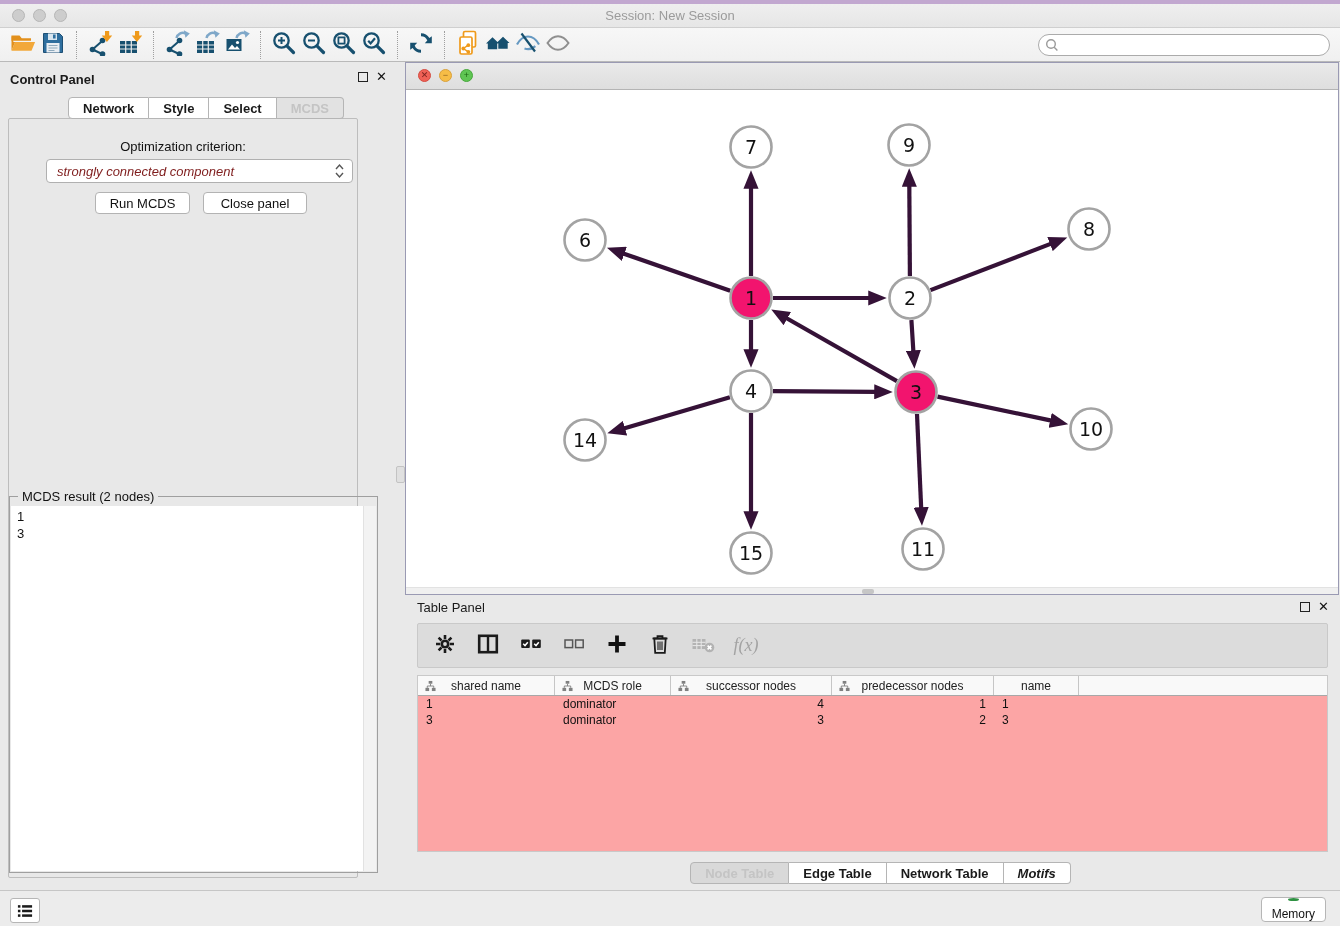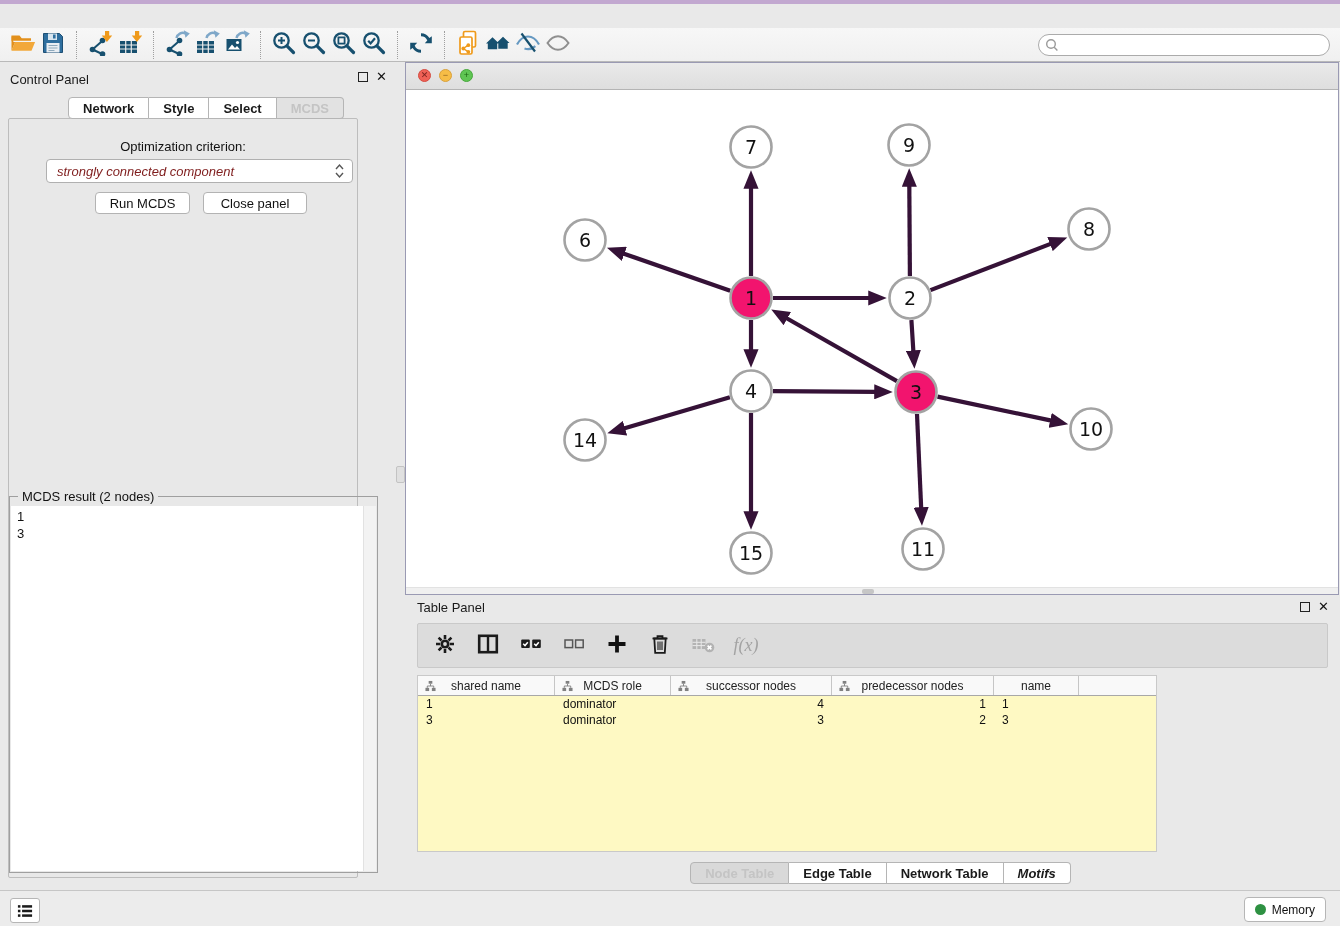--- a/index.html
+++ b/index.html
@@ -21,21 +21,21 @@
   .tbtn { width:30px; height:30px; display:flex; align-items:center; justify-content:center; cursor:default; }
   .tbtn svg { width:26px; height:26px; }
   .tb-sep { width:1px; height:28px; margin:0 8px; border-left:1px dotted #9f9f9f; }
   .searchbox { position:absolute; right:10px; top:6px; width:292px; height:22px; background:#fff;
     border:1px solid #ababab; border-radius:12px; display:flex; align-items:center; padding:0 6px; }
   .searchbox svg { width:14px; height:14px; flex:0 0 auto; }
   .searchbox input { border:none; outline:none; flex:1; font-size:12px; margin-left:4px; background:transparent; }
 
   
   .control-panel { position:absolute; left:0; top:62px; width:395px; height:828px; }
-  .cp-title { position:absolute; left:10px; top:10px; font-size:13px; color:#1a1a1a; }
+  .cp-title { position:absolute; left:10px; top:10px; font-size:13px; color:#1a1a1a;font-weight:bold; }
   .panel-icons { position:absolute; right:8px; top:10px; display:flex; gap:8px; align-items:center; }
   .float-ico { width:10px; height:10px; border:1.5px solid #222; display:inline-block; }
   .close-ico { font-size:13px; font-weight:bold; color:#111; line-height:10px; }
   .cp-tabs { position:absolute; left:0; top:35px; width:100%; display:flex; justify-content:center; z-index:3; }
   .tab { height:22px; padding:0 14px; background:#fff; border:1px solid #b5b5b5; border-left:none;
     font-size:13px; font-weight:600; color:#1a1a1a; display:flex; align-items:center; }
   .tab:first-child { border-left:1px solid #b5b5b5; border-radius:4px 0 0 4px;margin-left:17px; }
   .tab:last-child { border-radius:0 4px 4px 0; }
   .tab.active { background:#e2e2e2; color:#c4c4c4; }
   .cp-box { position:absolute; left:8px; top:56px; width:350px; height:760px; background:#e8e8e8;
@@ -67,43 +67,51 @@
   .nw-hscroll { position:absolute; left:0; right:0; bottom:0; height:7px; background:#f0f0f0; border-top:1px solid #e2e2e2; }
   .nw-hthumb { position:absolute; left:456px; top:1px; width:12px; height:5px; background:#c6c6c6; border-radius:2px; }
 
   
   .table-panel { position:absolute; left:405px; top:595px; width:934px; height:295px; }
   .tp-title { position:absolute; left:12px; top:5px; font-size:13px; color:#1a1a1a; }
   .tp-strip { position:absolute; left:12px; top:28px; width:911px; height:45px; background:#dcdcdc;
     border:1px solid #c9c9c9; border-radius:2px; display:flex; align-items:center; padding-left:12px; gap:13px; }
   .tp-strip .tbtn svg { width:24px; height:24px; }
   .fx { font-family:"Liberation Serif","DejaVu Serif",serif; font-style:italic; font-size:18px; color:#a3a3a3; }
-  .tbl { position:absolute; left:12px; top:80px; width:740px; height:177px; background:#fef9c3; border:1px solid #c9c9c9; }
+  .tbl { position:absolute; left:12px; top:80px; width:911px; height:177px; background:#fca5a5; border:1px solid #c9c9c9; }
   .tbl-head { display:flex; height:20px; background:#f9f9f9; border-bottom:1px solid #a8a8a8; }
   .th { position:relative; height:100%; border-right:1px solid #c6c6c6; display:flex; align-items:center; justify-content:center; font-size:12px; color:#222; }
   .th .tree { position:absolute; left:7px; top:4px; }
   .trow { display:flex; height:16px; align-items:center; }
   .td { font-size:12px; color:#111; padding:0 8px; overflow:hidden; white-space:nowrap; }
   .tp-tabs { position:absolute; left:0; top:267px; width:100%; display:flex; justify-content:center; }
 
   
   .statusbar { position:absolute; left:0; top:890px; width:100%; height:36px; background:#ececec; border-top:1px solid #c6c6c6; }
   .sb-left { position:absolute; left:10px; top:7px; width:30px; height:25px; background:#fff; border:1px solid #b6b6b6; border-radius:3px;
     display:flex; align-items:center; justify-content:center; }
   .sb-left svg { width:20px; height:20px; }
   .memory-btn { position:absolute; right:14px; top:6px; height:25px; background:#fff; border:1px solid #b6b6b6; border-radius:4px;
-    display:flex; align-items:center; gap:6px; padding:0 10px; font-size:12px; color:#111; }
+    display:flex; align-items:center; gap:6px; padding:0 10px; font-size:12px; color:#111;flex-direction:column; }
   .memdot { width:11px; height:11px; border-radius:50%; background:#2e9142; }
 </style>
 </head>
 <body>
 
 <div class="app">
   <div class="topstrip"></div>
 
+  <div class="mac-titlebar">
+    <div class="lights">
+      <span class="light"></span>
+      <span class="light"></span>
+      <span class="light"></span>
+    </div>
+    <div class="wtitle">Session: New Session</div>
+  </div>
 
   <div class="toolbar">
     <div class="tb-groups" id="tbGroups">
         <div class="tbtn">
           <span><svg viewBox="0 0 26 26">
               <path fill="#e2901c" d="M1.5 5.5h8l2.2 2.8h9.3v2.4H1.5z"></path>
               <path fill="#f2a83a" d="M1.5 20.8l3.6-8.8h20l-3.6 8.8z"></path>
               <path fill="#e2901c" d="M1.5 5.5v15.3l3.6-8.8h-1.6z"></path>
             </svg></span>
         </div>

